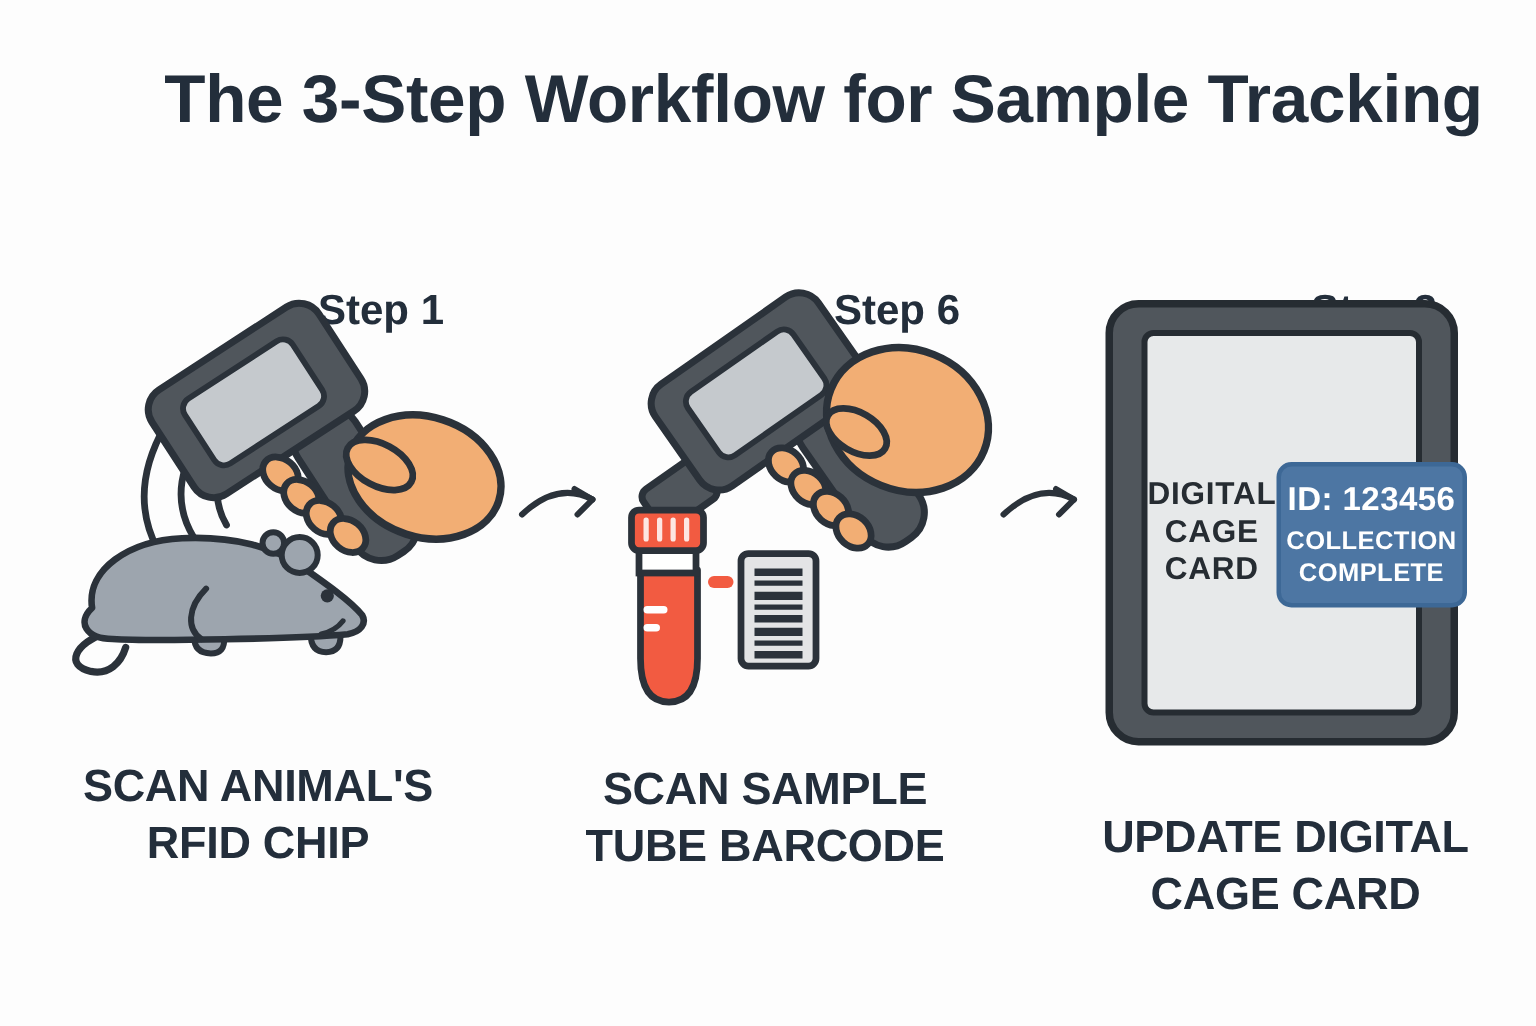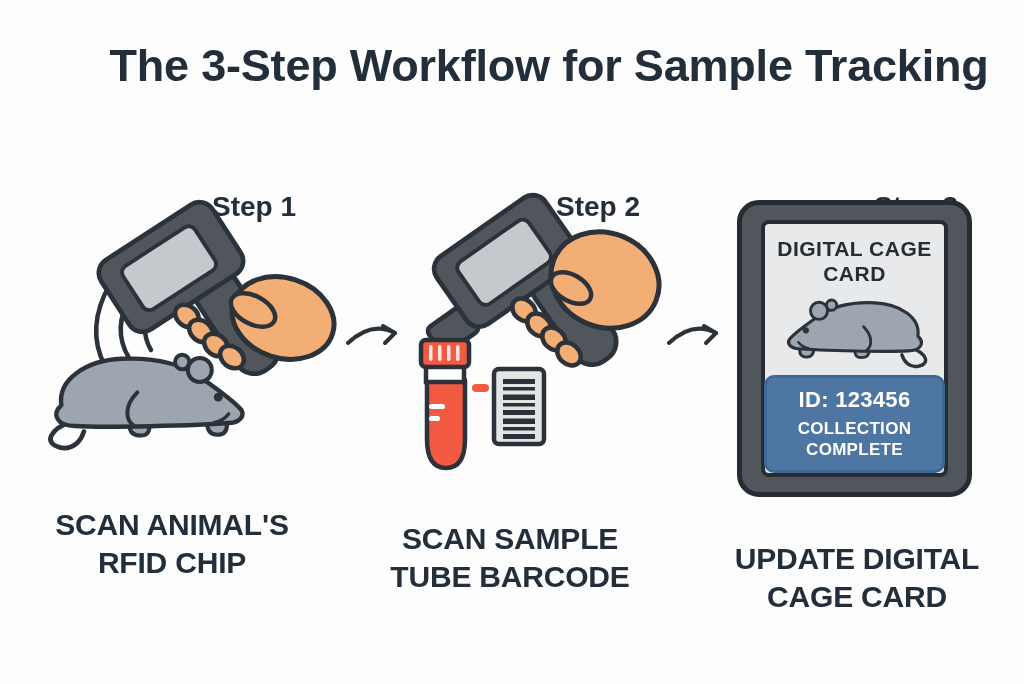--- a/index.html
+++ b/index.html
@@ -25,31 +25,31 @@
   #step2-illus{left:365px;top:188px;}
   .flow-arrow{position:absolute;}
   #arrow-1{left:345px;top:320px;}
   #arrow-2{left:666px;top:320px;}
   .caption{
     position:absolute;font-size:30px;font-weight:bold;color:#232e3b;
     line-height:1.27;text-align:center;white-space:pre-line;
     letter-spacing:-0.2px;
   }
   #caption-1{left:22px;top:506px;width:300px;}
-  #caption-2{left:360px;top:520px;width:300px;}
+  #caption-2{left:360px;top:508px;width:300px;}
   #caption-3{left:705px;top:540px;width:304px;}
   .tablet{
     position:absolute;left:737px;top:200px;width:235px;height:297px;
     box-sizing:border-box;background:#50565c;border:5px solid #262c32;
     border-radius:22px;display:flex;align-items:center;justify-content:center;
   }
   .tablet-screen{
     width:187px;height:257px;box-sizing:border-box;background:#e7e9ea;
     border:4px solid #262c32;border-radius:8px;
-    display:flex;flex-direction:column;align-items:center;padding-top:12px;
+    display:flex;flex-direction:row;align-items:center;padding-top:12px;
   }
   .card-title{
     font-size:21px;font-weight:bold;color:#262c32;line-height:1.2;
     letter-spacing:0.5px;text-align:center;white-space:pre-line;
   }
   .card-mouse{margin-top:2px;}
   .status-panel{
     width:181px;margin-top:4px;box-sizing:border-box;
     background:#4d76a3;border:3px solid #3d6896;border-radius:10px;
     padding:9px 4px 10px;text-align:center;
@@ -84,21 +84,21 @@
       <rect x="88" y="88" width="58" height="142" rx="26" fill="#50565c" stroke="#2b323a" stroke-width="6"></rect>
       <rect x="0" y="0" width="170" height="106" rx="20" fill="#50565c" stroke="#2b323a" stroke-width="6"></rect>
       <rect x="27" y="20" width="110" height="66" rx="10" fill="#c5c9cd" stroke="#2b323a" stroke-width="5"></rect>
     </g>
   </defs>
 </svg>
 
 <div class="page-title">The 3-Step Workflow for Sample Tracking</div>
 
 <div class="step-label" id="step1-label">Step 1</div>
-<div class="step-label" id="step2-label">Step 2</div>
+<div class="step-label" id="step2-label">Step 6</div>
 <div class="step-label" id="step3-label">Step 3</div>
 
 <svg class="illus" id="step1-illus" width="330" height="300" viewBox="0 0 330 300">
   <g fill="none" stroke="#2b323a" stroke-width="4.5" stroke-linecap="round">
     <path d="M118,116 Q103,140 116,162"></path>
     <path d="M97,106 Q76,140 94,170"></path>
     <path d="M75,96 Q50,140 70,178"></path>
   </g>
   <use href="#mouse-shape" transform="translate(8,150) scale(0.8)"></use>
   <g transform="translate(69,38) rotate(-33 66 40) scale(0.78)">

